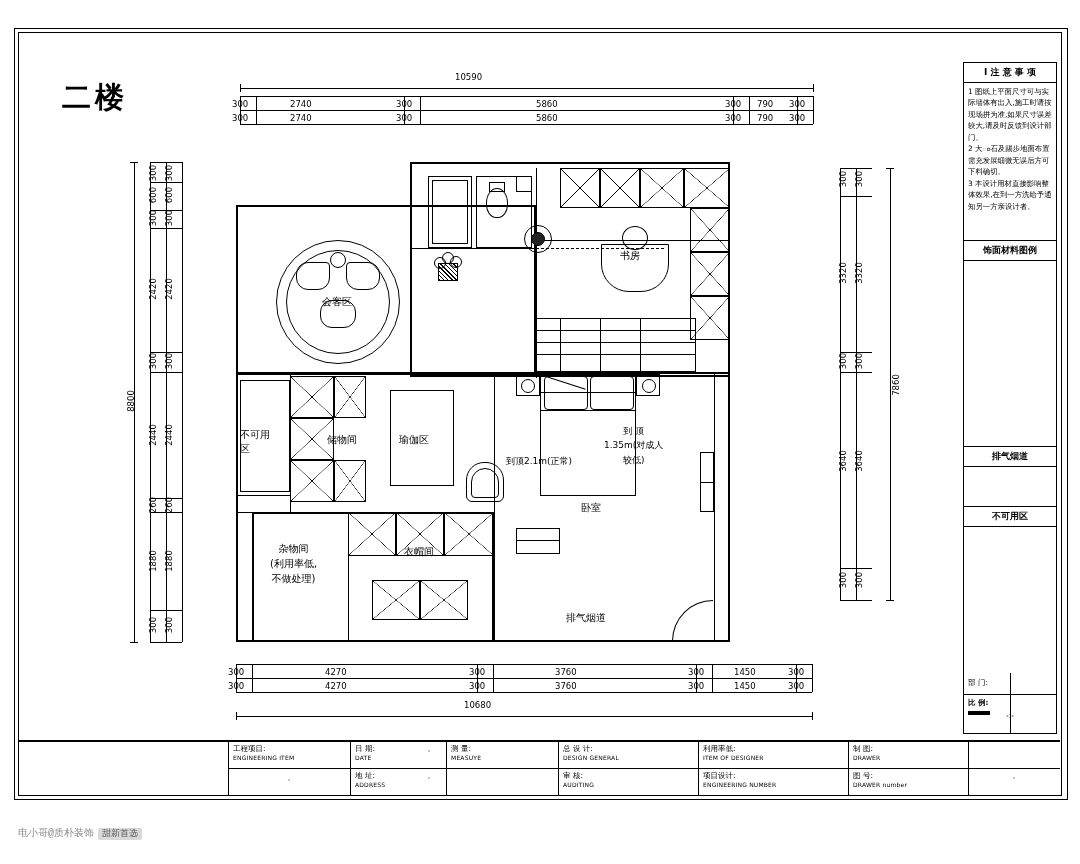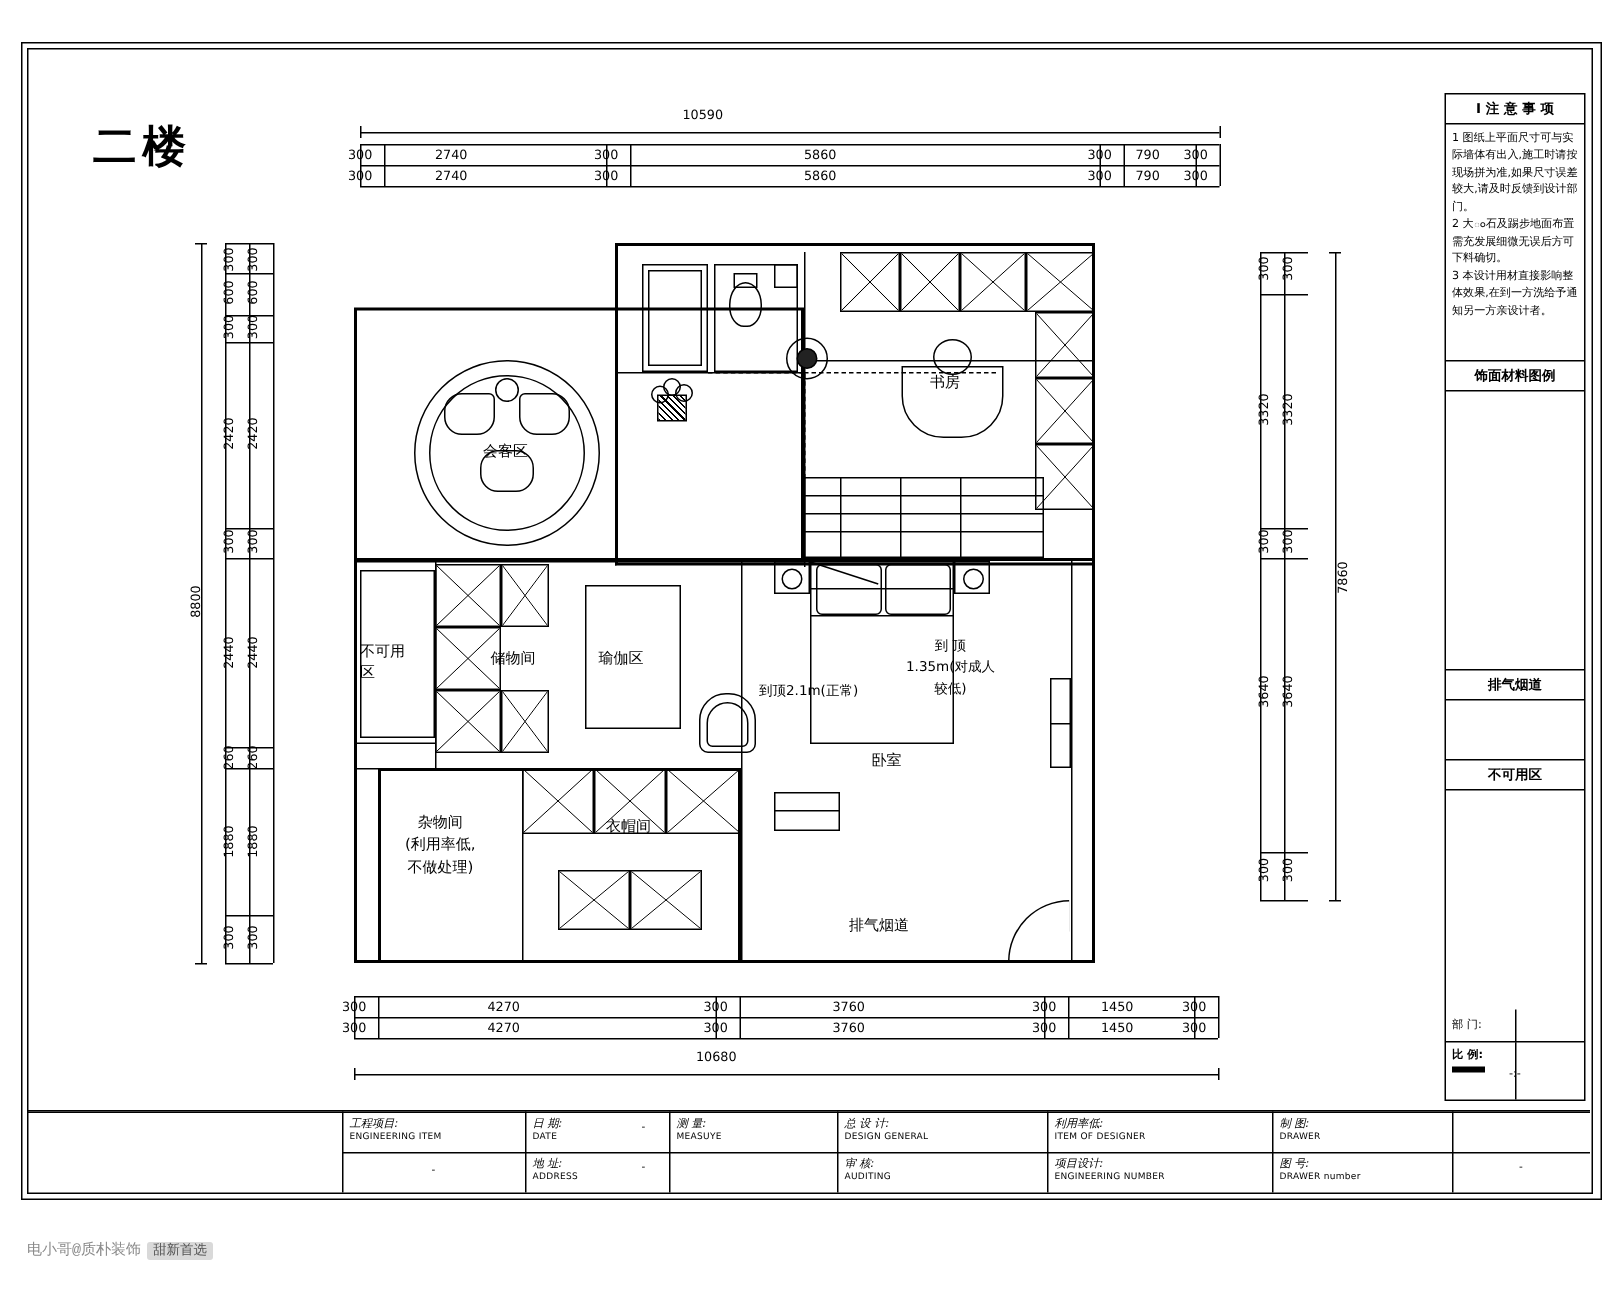--- a/index.html
+++ b/index.html
@@ -143,21 +143,21 @@
     box-sizing: border-box;
   }
   .tcell {
     position: absolute;
     box-sizing: border-box;
     font-size: 7px;
     font-family: "DejaVu Sans", sans-serif;
     line-height: 1.3;
     padding: 2px 3px;
   }
-  .tcell .cn { font-size: 7.5px; display: block; font-style: italic; }
+  .tcell .cn { font-size: 7.5px; display: block; }
   .tcell .en { font-size: 6px; display: block; letter-spacing: 0.2px; }
   .wm {
     position: absolute;
     left: 18px; top: 826px;
     font-size: 10px;
     color: #8a8a8a;
     font-family: Liberation Mono, monospace;
   }
   .wm .chip {
     background: #d9d9d9;

